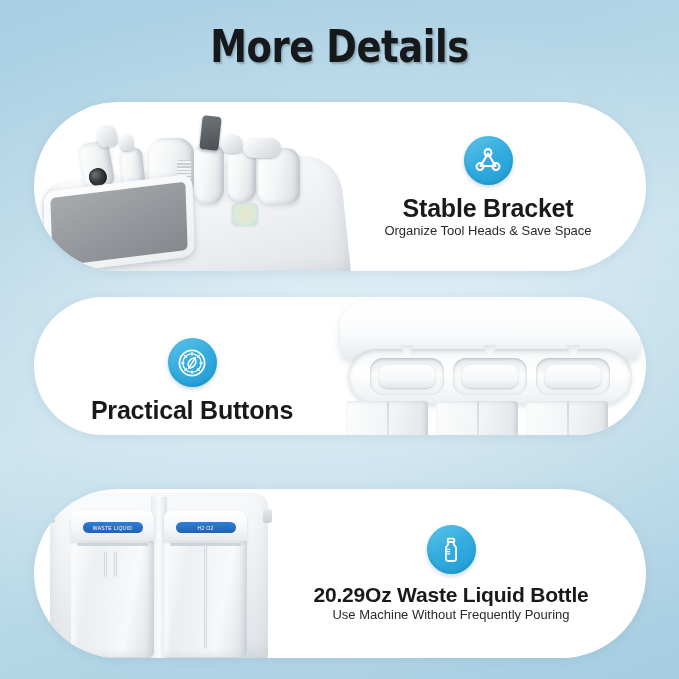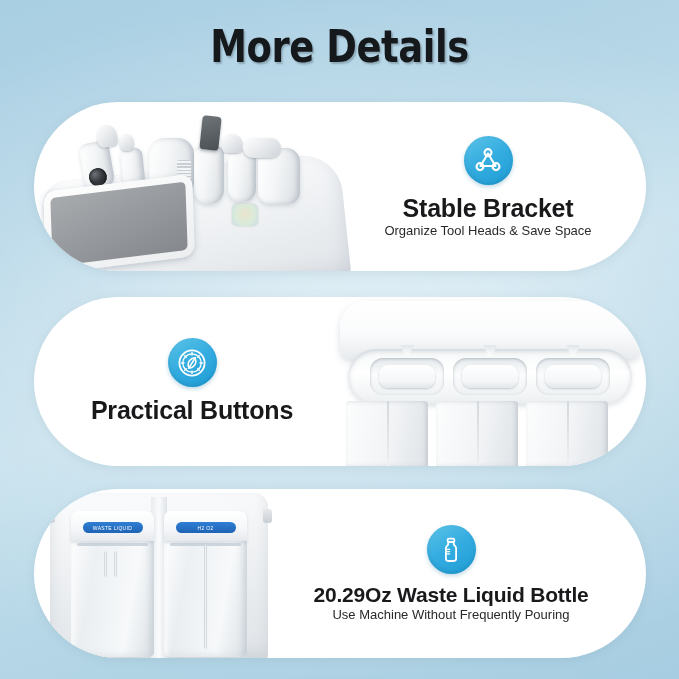--- a/index.html
+++ b/index.html
@@ -38,21 +38,21 @@
 
   
   .card {
     position: absolute;
     background: #ffffff;
     border-radius: 999px;
     box-shadow: 0 2px 10px rgba(90,120,140,0.13);
     overflow: hidden;
   }
   .card-1 { left: 34px;  top: 102px; width: 612px; height: 169px; }
-  .card-2 { left: 34px;  top: 297px; width: 612px; height: 169px; }
+  .card-2 { left: 34px;  top: 297px; width: 612px; height: 138px; }
   .card-3 { left: 34px;  top: 489px; width: 612px; height: 169px; }
 
   
   .text-block {
     position: absolute;
     top: 0;
     height: 169px;
     display: flex;
     flex-direction: column;
     align-items: center;

